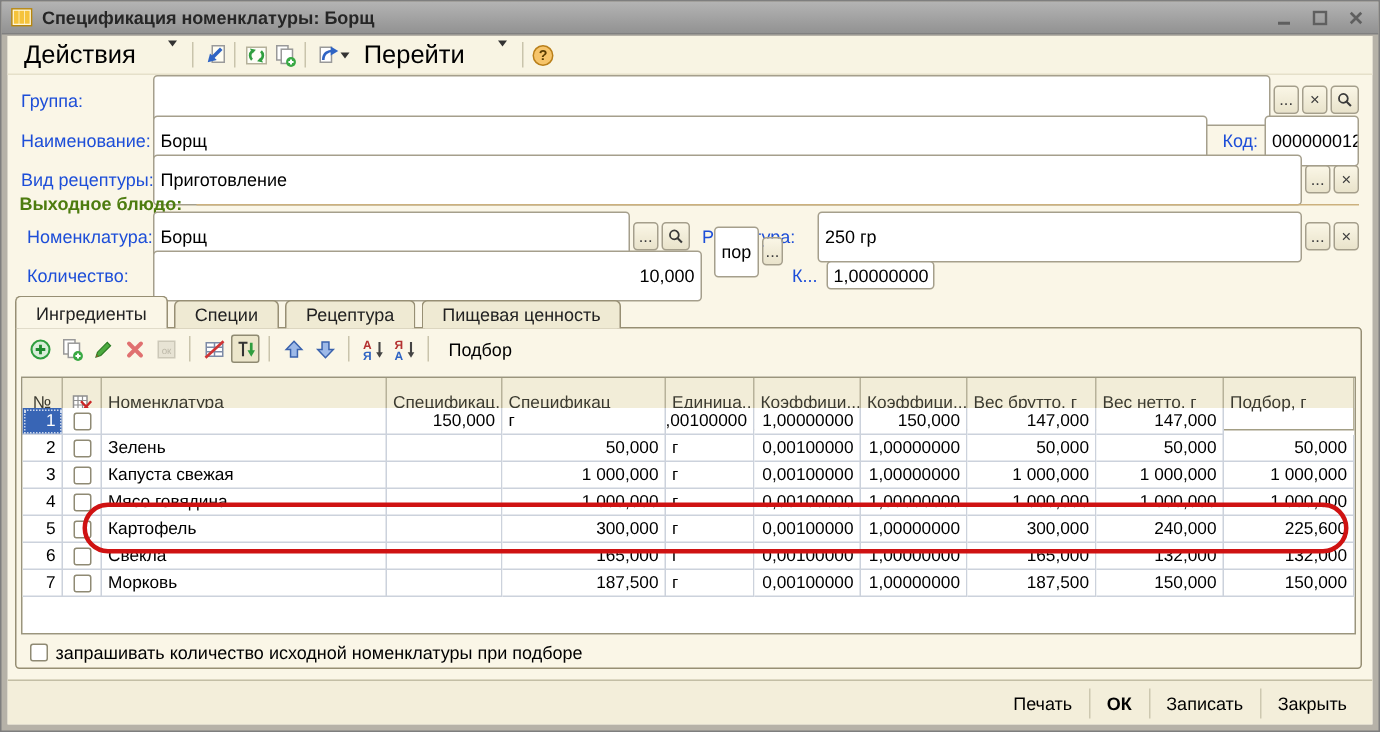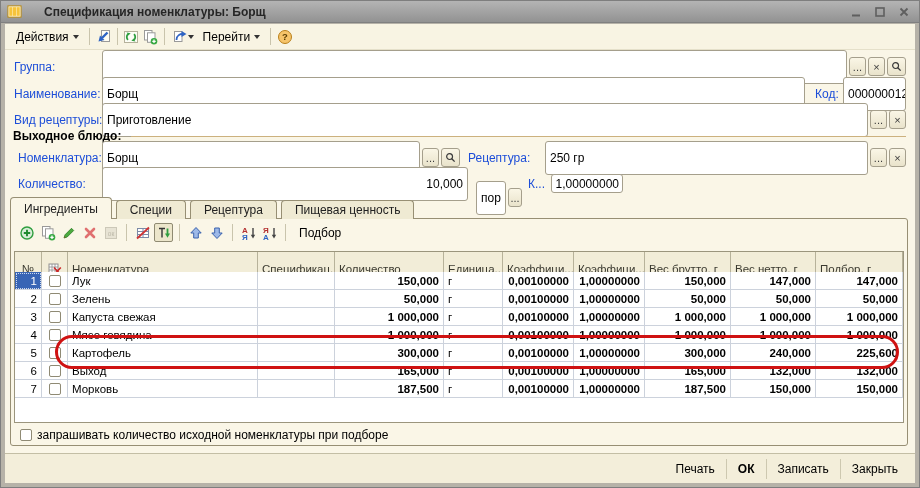--- a/index.html
+++ b/index.html
@@ -4,51 +4,51 @@
 <style>
   * { margin:0; padding:0; box-sizing:border-box; }
   html,body { background:#e8e8e8; font-family:"Liberation Sans",sans-serif; }
 
   .window { position:relative; width:920px; height:488px; border:1px solid #7e7e7e;
             background:#b6b2a8; overflow:hidden; }
 
   
   .titlebar { height:22px; background:linear-gradient(#b4b4b4,#929292);
               border-bottom:1px solid #808080; display:flex; align-items:center; padding:0 6px; }
-  .title { font-size:12px; font-weight:bold; color:#262626; margin-left:22px; flex:1;
+  .title { font-size:12px; font-weight:bold; color:#262626; margin-left:6px; flex:1;
            white-space:nowrap; overflow:hidden; }
   .wbtns { display:flex; gap:6px; }
   .wbtn { width:18px; height:16px; display:flex; align-items:center; justify-content:center; cursor:pointer; }
 
   
   .body { position:absolute; left:4px; right:4px; top:23px; bottom:4px; background:#FAF6E7; overflow:hidden; }
 
   
   .toolbar { position:absolute; top:0; left:0; right:0; height:26px; display:flex; align-items:center;
              padding-left:5px; border-bottom:1px solid #e5e0ca; background:#F8F4E3; }
-  .tbtext { display:flex; align-items:center; gap:4px; font-size:12px; color:#000; padding:2px 6px;
+  .tbtext { display:flex; gap:22px; font-size:17px; color:#000; padding:2px 6px;
             background:none; border:none; cursor:pointer; font-family:inherit; white-space:nowrap; }
   .dd { width:0; height:0; border-left:3px solid transparent; border-right:3px solid transparent;
         border-top:4px solid #333; }
   .tsep { width:1px; height:17px; background:#c9c4ac; margin:0 4px; }
   .ico { width:19px; height:19px; display:inline-flex; align-items:center; justify-content:center;
          border:1px solid transparent; border-radius:2px; cursor:pointer; background:none; padding:0; }
   .ico.pressed { background:#ece6cb; border-color:#8f8a72; }
   .ico.disabled { cursor:default; }
 
   
   .flabel { position:absolute; font-size:12px; color:#1d4ed8; white-space:nowrap; }
   .fgroup { position:absolute; display:flex; align-items:center; gap:2px; height:19px; }
   .finput { flex:1; height:19px; background:#fff; border:1px solid #a59f8c; border-radius:3px;
             font-size:12px; padding:16px 4px; display:flex; align-items:center; white-space:nowrap; overflow:hidden; }
   .finput.r { justify-content:flex-end; }
   .fbtn { height:19px; min-width:17px; background:linear-gradient(#faf6e6,#e9e3cb); border:1px solid #a59f8c;
           border-radius:3px; font-size:11px; color:#3c3c3c; display:flex; align-items:center;
           justify-content:center; padding:0 3px; cursor:pointer; }
-  .sectitle { position:absolute; left:8px; top:105px; font-size:12px; font-weight:bold; color:#000000; }
+  .sectitle { position:absolute; left:8px; top:105px; font-size:12px; font-weight:bold; color:#4d7c0f; }
   .secline { position:absolute; left:126px; right:9px; top:112px; height:1px; background:#ccb17e; }
 
   
   .tabs { position:absolute; left:5px; top:173px; display:flex; align-items:flex-end; height:22px; z-index:2;text-align:center; }
   .tab { font-size:12px; padding:2px 13px 2px; border:1px solid #978f74; border-bottom:none;
          border-radius:4px 4px 0 0; background:#EFEAD3; margin-right:4px; height:19px; cursor:pointer;
          color:#222; white-space:nowrap; }
   .tab.active { background:#FAF6E7; height:22px; padding-top:4px; }
 
   .panel { position:absolute; left:5px; top:194px; width:898px; height:228px; border:1px solid #978f74;
@@ -63,21 +63,21 @@
                border:1px solid #9b957d; background:#fff; overflow:hidden; }
   .grid { display:grid; grid-template-columns:27px 26px 190px 77px 109px 59px 71px 71px 86px 85px 87px; }
   .thead { height:20px; background:#F2EDD8; }
   .thcell { border-right:1px solid #b7b29a; border-bottom:1px solid #a39e85; font-size:11.5px; color:#3b3a30;
             display:flex; align-items:center; padding:17px 4px; white-space:nowrap; overflow:hidden; cursor:pointer; }
   .thcell.cen { justify-content:center; padding:0; }
   .trow { height:18px; cursor:pointer; }
   .tcell { border-right:1px solid #ccd2dc; border-bottom:1px solid #ccd2dc; font-size:11.5px; color:#000;
            display:flex; align-items:center; padding:0 4px; white-space:nowrap; overflow:hidden; background:#fff; }
   .c-num { justify-content:flex-end; }
-  .c-r { justify-content:flex-end;font-weight:bold; }
+  .c-r { justify-content:flex-end; }
   .c-flag { justify-content:center; padding:0; }
   .sel { background:#3865b5; color:#fff; outline:1px dotted #cdd9ee; outline-offset:-2px; }
   .cb { width:12px; height:12px; background:#fff; border:1px solid #8f8a74; border-radius:2px; display:inline-block; }
 
   .fchk { position:absolute; left:9px; top:209px; display:flex; align-items:center; gap:5px; font-size:12px; cursor:pointer; }
 
   
   .bbar { position:absolute; left:0; right:0; bottom:0; height:30px; background:#F3EEDA;
           border-top:1px solid #c3bea5; display:flex; align-items:center; justify-content:flex-end; padding-right:6px; }
   .bbtn { font-size:12px; padding:0 11px; height:20px; display:flex; align-items:center; cursor:pointer;
@@ -225,21 +225,21 @@
     <div class="fgroup" style="left:540px;top:124px;width:361px">
       <div class="finput">250 гр</div>
       <span class="fbtn">...</span>
       <span class="fbtn">×</span>
     </div>
 
     <span class="flabel" style="left:13px;top:153px">Количество:</span>
     <div class="fgroup" style="left:97px;top:150px;width:366px">
       <div class="finput r">10,000</div>
     </div>
-    <div class="fgroup" style="left:471px;top:164px;width:46px">
+    <div class="fgroup" style="left:471px;top:134px;width:46px">
       <div class="finput" style="padding-right:0">пор</div>
       <span class="fbtn" style="min-width:14px;padding:0 1px">...</span>
     </div>
     <span class="flabel" style="left:523px;top:153px">К...</span>
     <div class="fgroup" style="left:546px;top:150px;width:72px">
       <div class="finput r" style="padding:0 3px">1,00000000</div>
     </div>
 
     <div class="tabs">
       <span class="tab active">Ингредиенты</span>
@@ -336,35 +336,34 @@
             <span style="display:inline-flex">
               <svg width="14" height="14" viewBox="0 0 14 14">
                   <rect x="1" y="2" width="9" height="9" fill="#fff" stroke="#8f8f8f"></rect>
                   <path d="M1 5 h9 M1 8 h9 M4 2 v9 M7 2 v9" stroke="#8f8f8f" stroke-width="0.8"></path>
                   <path d="M6 5.5 L12.8 12.8 M12.8 5.5 L6 12.8" stroke="#cc2626" stroke-width="1.6"></path>
                 </svg>
             </span>
           </div>
           <div class="thcell">Номенклатура</div>
           <div class="thcell">Спецификац...</div>
-          <div class="thcell">Количество</div>
+          <div class="thcell">Спецификац</div>
           <div class="thcell">Единица...</div>
           <div class="thcell">Коэффици...</div>
           <div class="thcell">Коэффици...</div>
           <div class="thcell">Вес брутто, г</div>
           <div class="thcell">Вес нетто, г</div>
           <div class="thcell">Подбор, г</div>
         </div>
         <div>
             <div class="trow grid">
               <div class="tcell c-num sel">1</div>
               <div class="tcell c-flag">
                 <span class="cb"></span>
               </div>
-              <div class="tcell">Лук</div>
               <div class="tcell"></div>
               <div class="tcell c-r">150,000</div>
               <div class="tcell">г</div>
               <div class="tcell c-r">0,00100000</div>
               <div class="tcell c-r">1,00000000</div>
               <div class="tcell c-r">150,000</div>
               <div class="tcell c-r">147,000</div>
               <div class="tcell c-r">147,000</div>
             </div>
             <div class="trow grid">
@@ -425,21 +424,21 @@
               <div class="tcell c-r">1,00000000</div>
               <div class="tcell c-r">300,000</div>
               <div class="tcell c-r">240,000</div>
               <div class="tcell c-r">225,600</div>
             </div>
             <div class="trow grid">
               <div class="tcell c-num">6</div>
               <div class="tcell c-flag">
                 <span class="cb"></span>
               </div>
-              <div class="tcell">Выход</div>
+              <div class="tcell">Свекла</div>
               <div class="tcell"></div>
               <div class="tcell c-r">165,000</div>
               <div class="tcell">г</div>
               <div class="tcell c-r">0,00100000</div>
               <div class="tcell c-r">1,00000000</div>
               <div class="tcell c-r">165,000</div>
               <div class="tcell c-r">132,000</div>
               <div class="tcell c-r">132,000</div>
             </div>
             <div class="trow grid">

